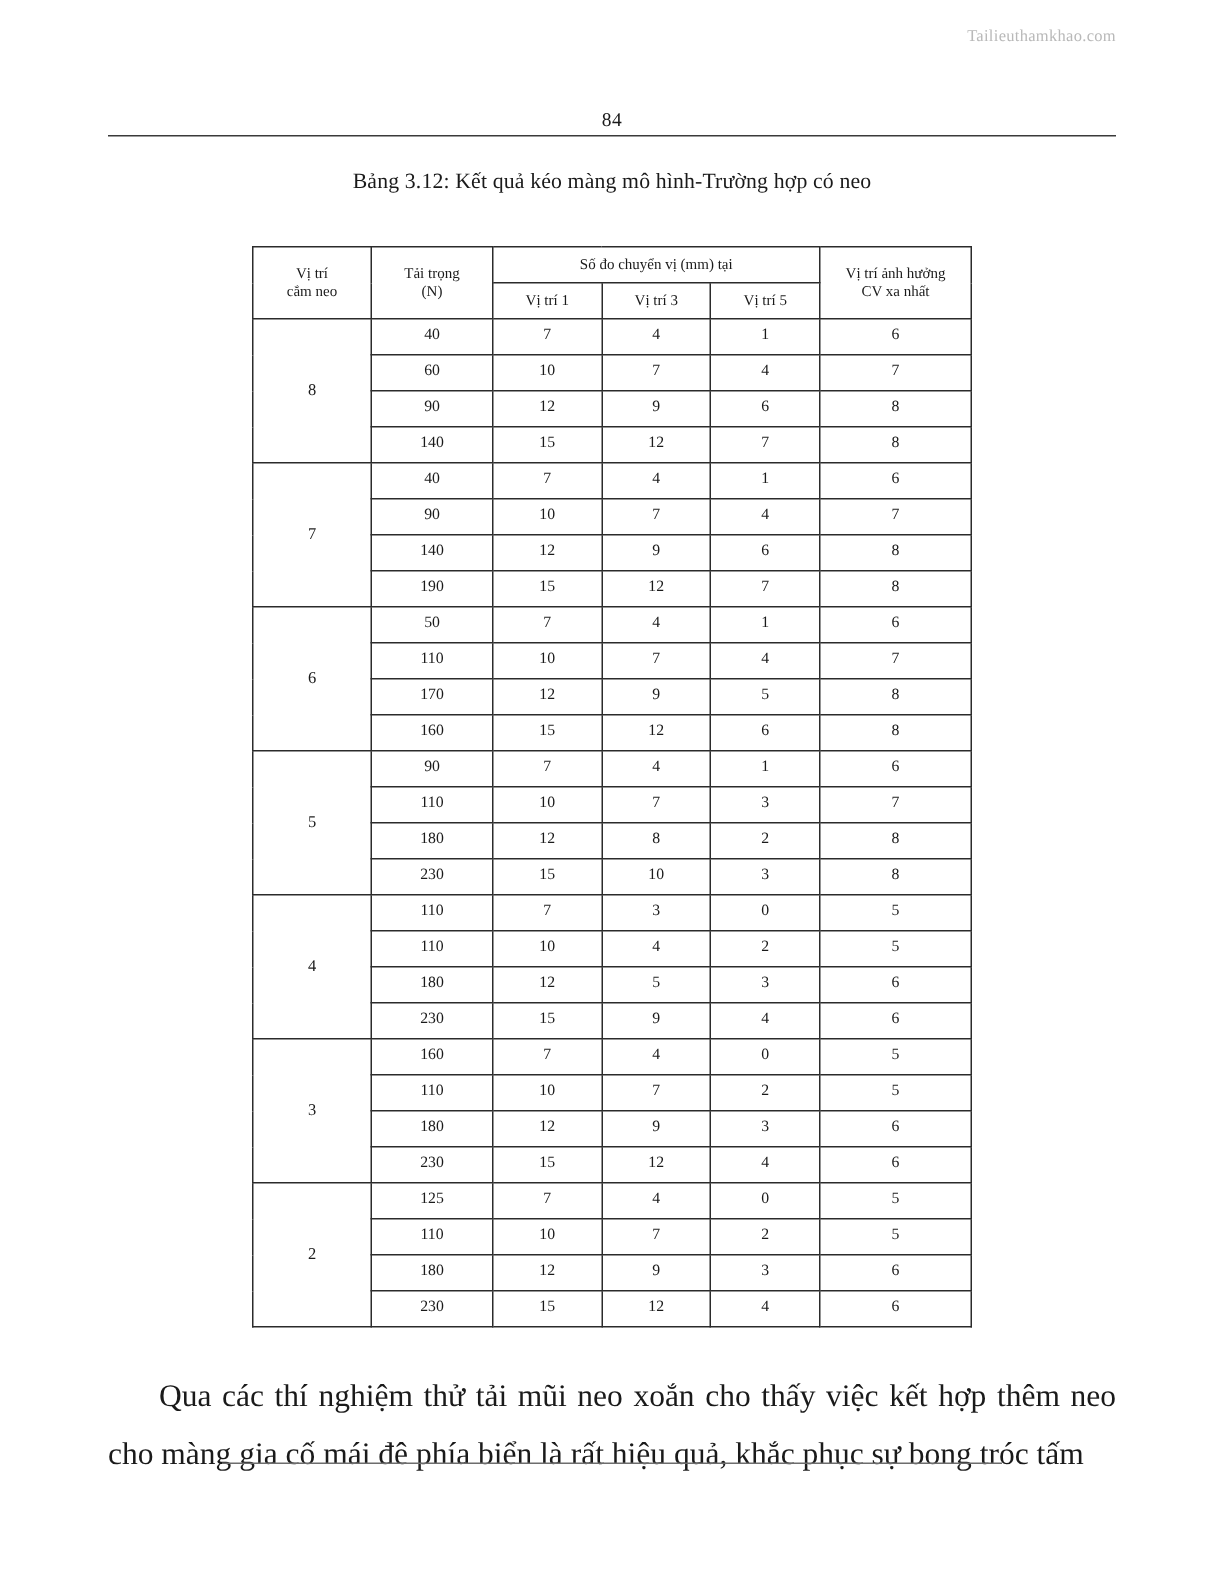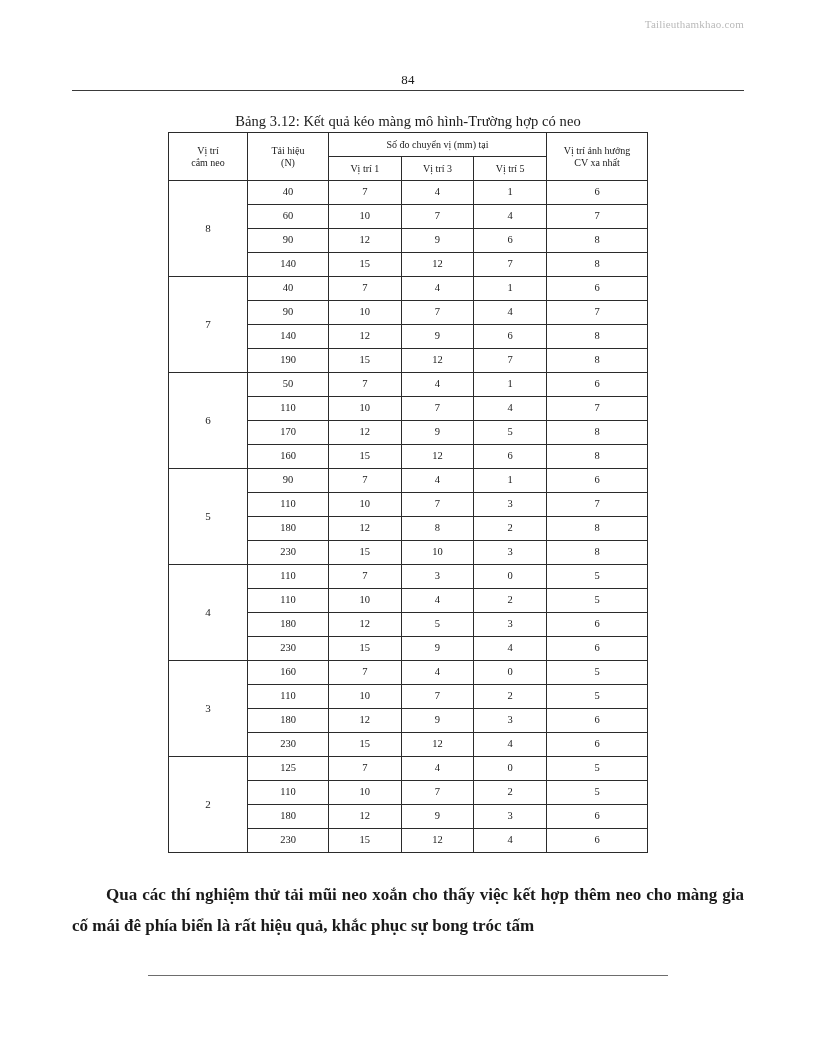--- a/index.html
+++ b/index.html
@@ -39,21 +39,21 @@
     letter-spacing: 0.3px;
   }
   .header-rule {
     border: 0;
     border-top: 1px solid #3a3a3a;
     margin: 0 0 22px 0;
   }
   .table-caption {
     text-align: center;
     font-size: 14.5px;
-    margin-bottom: 2px;
+    margin-bottom: 34px;
     letter-spacing: 0.1px;
   }
   table.data {
     border-collapse: collapse;
     margin: 0 auto;
     width: 480px;
     table-layout: fixed;
     font-size: 10.5px;
   }
   table.data th,
@@ -75,25 +75,24 @@
   th.c3 { width: 92px; }
   th.c4 { width: 92px; }
   th.c5 { width: 100px; }
   .th-sub { height: 26px; }
   .th-tall { height: 48px; }
   .group-cell {
     font-size: 11px;
   }
   .body-text {
     margin-top: 26px;
-    font-size: 17px;
+    font-size: 21px;
     line-height: 1.85;
     text-align: justify;
     text-indent: 34px;
-    font-weight: bold;
   }
   .footer-rule {
     position: absolute;
     left: 148px;
     right: 148px;
     bottom: 72px;
     border: 0;
     border-top: 1px solid #6d6d6d;
   }
 </style>
@@ -110,21 +109,21 @@
   <div class="table-caption">Bảng 3.12: Kết quả kéo màng mô hình-Trường hợp có  neo</div>
 
   <table class="data">
     <thead>
       <tr>
         <th class="c0 th-tall" rowspan="2">
           <div>Vị trí</div>
           <div>cắm neo</div>
         </th>
         <th class="c1 th-tall" rowspan="2">
-          <div>Tải hiệu</div>
+          <div>Tải trọng</div>
           <div>(N)</div>
         </th>
         <th colspan="3">Số đo chuyển vị (mm) tại</th>
         <th class="c5 th-tall" rowspan="2">
           <div>Vị trí ảnh hưởng</div>
           <div>CV xa nhất</div>
         </th>
       </tr>
       <tr>
         <th class="c2 th-sub">Vị trí 1</th>

